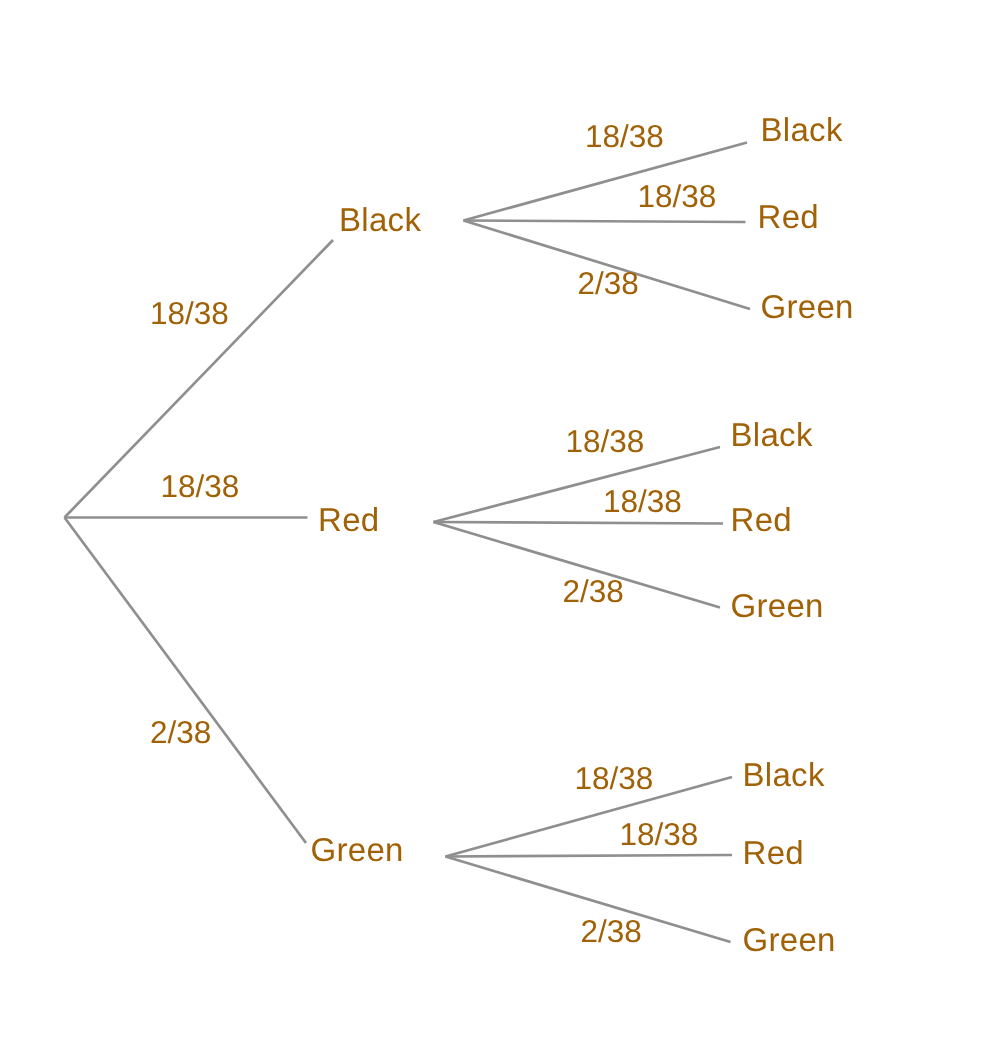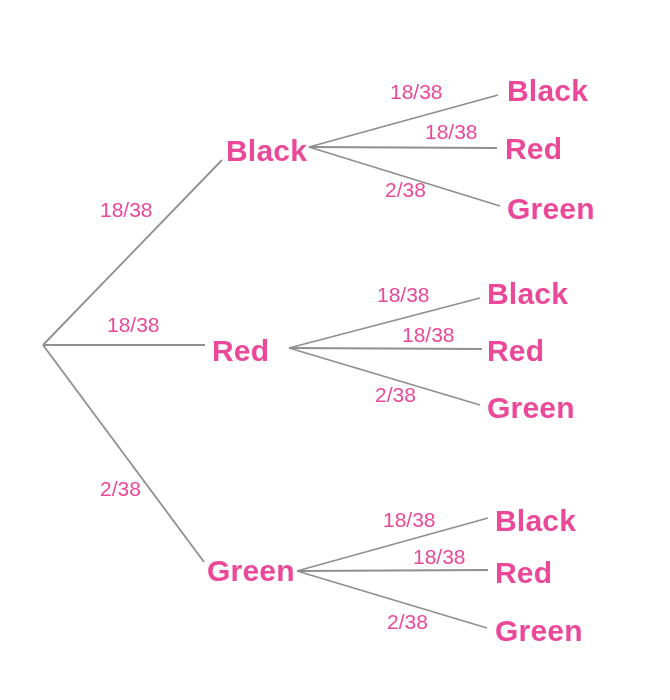--- a/index.html
+++ b/index.html
@@ -22,29 +22,29 @@
   }
   .edges line {
     stroke: #8f8f8f;
     stroke-width: 1.8;
     fill: none;
   }
   .lbl {
     position: absolute;
     white-space: nowrap;
     line-height: 1;
-    color: #ec4899;
+    color: #a16207;
   }
   .prob {
     font-size: 21px;
     font-weight: 400;
   }
   .node {
-    font-size: 30px;
-    font-weight: 700;
+    font-size: 22px;
+    font-weight: 400;
     letter-spacing: 0.2px;
   }
 </style>
 </head>
 <body>
 
 <div class="canvas">
 
   <svg class="edges" width="670" height="700" viewBox="0 0 670 700">
 

